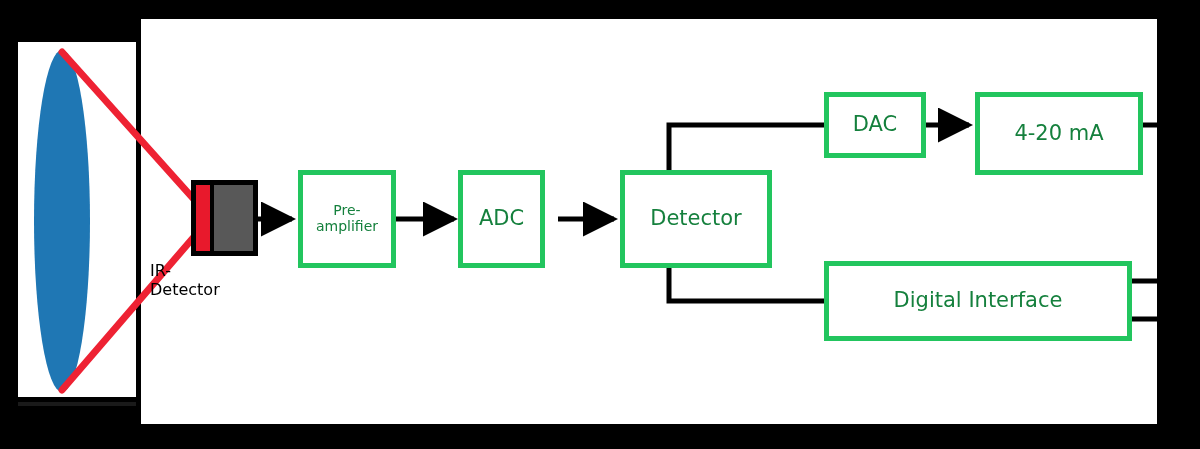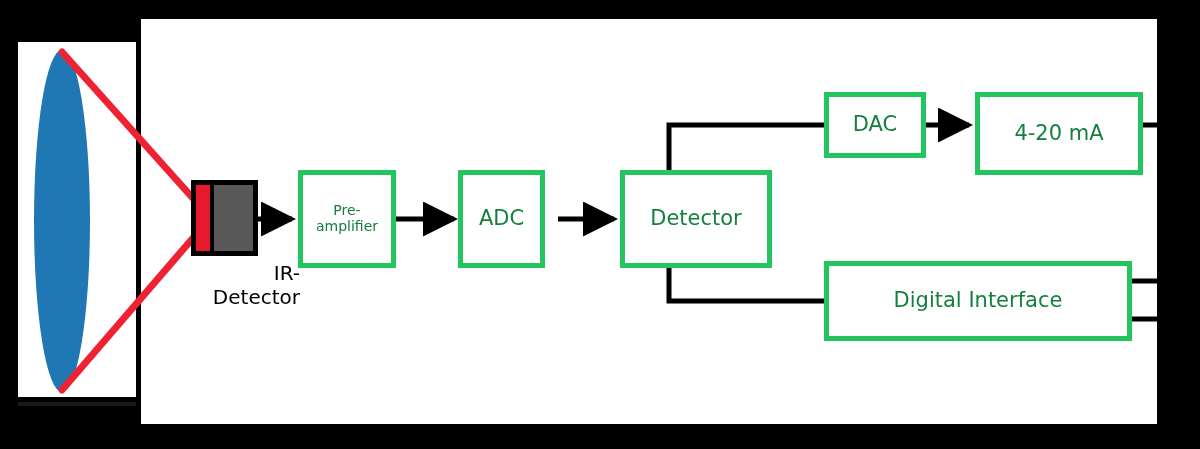--- a/index.html
+++ b/index.html
@@ -111,23 +111,23 @@
   #detector-body {
     flex: 1;
     height: 100%;
     background: #585858;
   }
   #detector-caption {
     position: absolute;
     left: 150px;
     top: 262px;
     width: 150px;
-    text-align: right;
+    text-align: left;
     color: #000000;
-    font-size: 20px;
+    font-size: 16px;
     line-height: 1.18;
   }
   .cap-line { display: block; }
 </style>
 </head>
 <body>
 
 <div id="stage">
 
   <div class="panel" id="optics-panel"></div>

